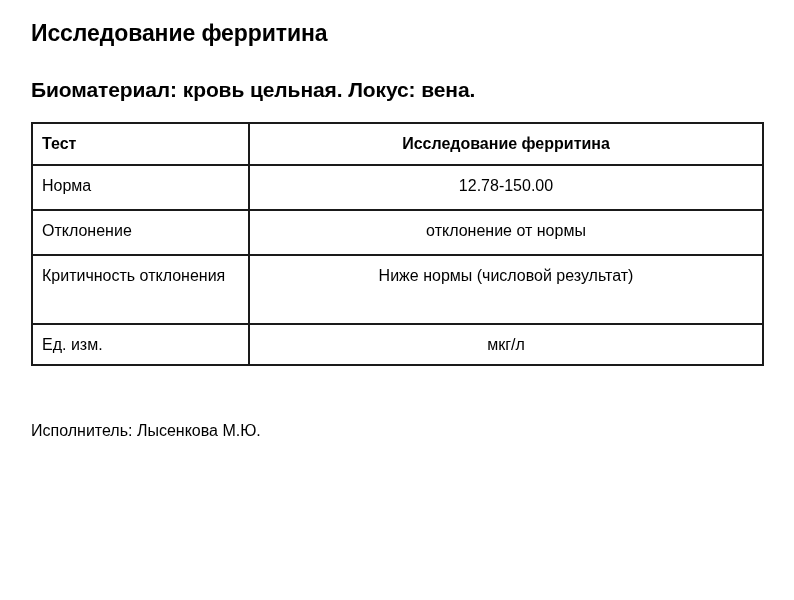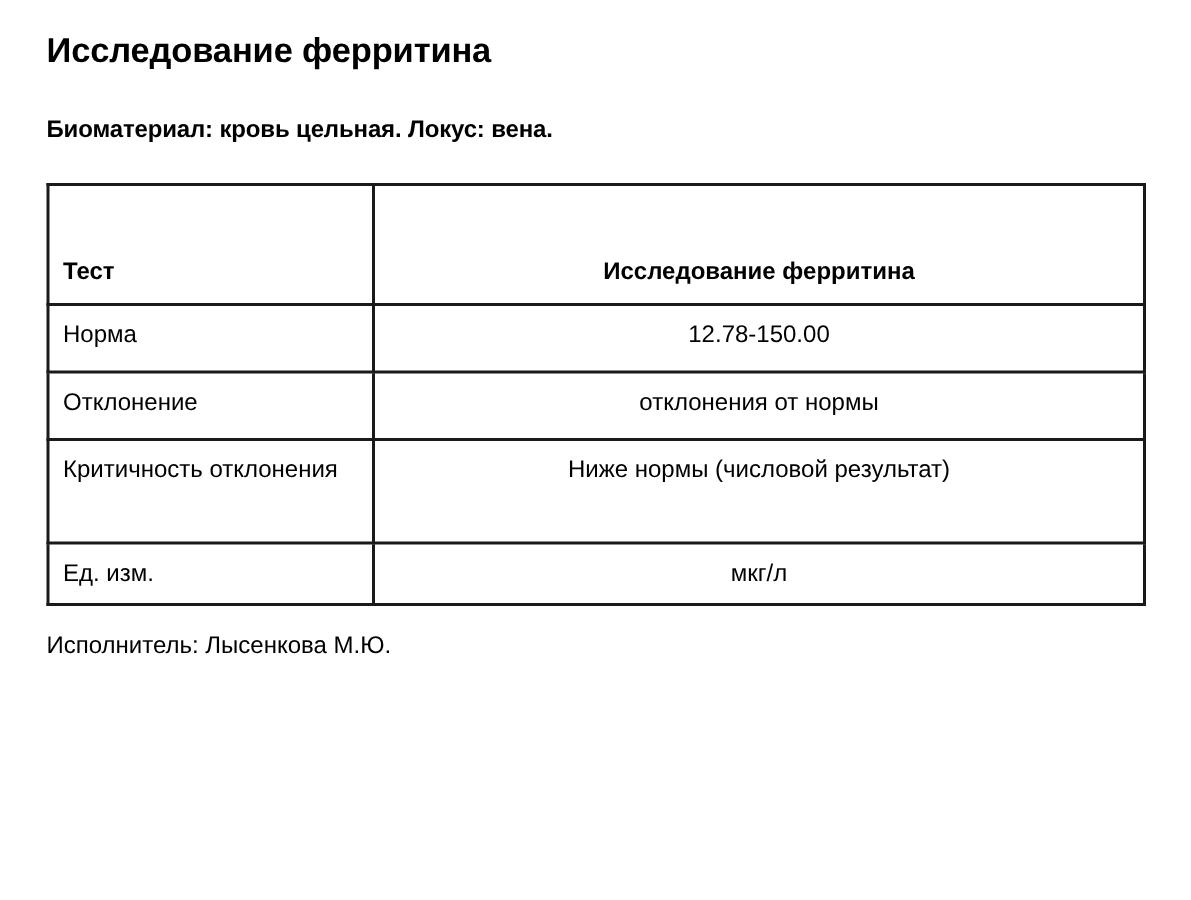--- a/index.html
+++ b/index.html
@@ -30,21 +30,21 @@
     font-size: 23px;
     font-weight: bold;
     line-height: 1.15;
     letter-spacing: -0.1px;
     white-space: nowrap;
   }
   .doc-subtitle {
     position: absolute;
     left: 31px;
     top: 78px;
-    font-size: 16px;
+    font-size: 21px;
     font-weight: bold;
     line-height: 1.15;
     letter-spacing: -0.1px;
     white-space: nowrap;
   }
   .result-table {
     position: absolute;
     left: 31px;
     top: 122px;
     width: 731px;
@@ -67,21 +67,20 @@
     line-height: 1.35;
   }
   .cell-value {
     text-align: center;
     padding-left: 10px;
     padding-right: 10px;
   }
   .head-row .cell {
     font-weight: bold;
     font-size: 16px;
-    margin-top: 38px;
   }
   .head-row .cell-label { text-align: left; }
   .head-row .cell-value { text-align: center; }
   tr.r-default { height: 45px; }
   tr.r-head { height: 40px; }
   tr.r-tall { height: 69px; }
   tr.r-last { height: 34px; }
   .executor {
     position: absolute;
     left: 31px;
@@ -122,21 +121,21 @@
         </td>
         <td>
           <div class="cell cell-value">12.78-150.00</div>
         </td>
       </tr>
       <tr class="r-default">
         <td>
           <div class="cell cell-label">Отклонение</div>
         </td>
         <td>
-          <div class="cell cell-value">отклонения от нормы</div>
+          <div class="cell cell-value">отклонение от нормы</div>
         </td>
       </tr>
       <tr class="r-tall">
         <td>
           <div class="cell cell-label">Критичность отклонения</div>
         </td>
         <td>
           <div class="cell cell-value">Ниже нормы (числовой результат)</div>
         </td>
       </tr>

